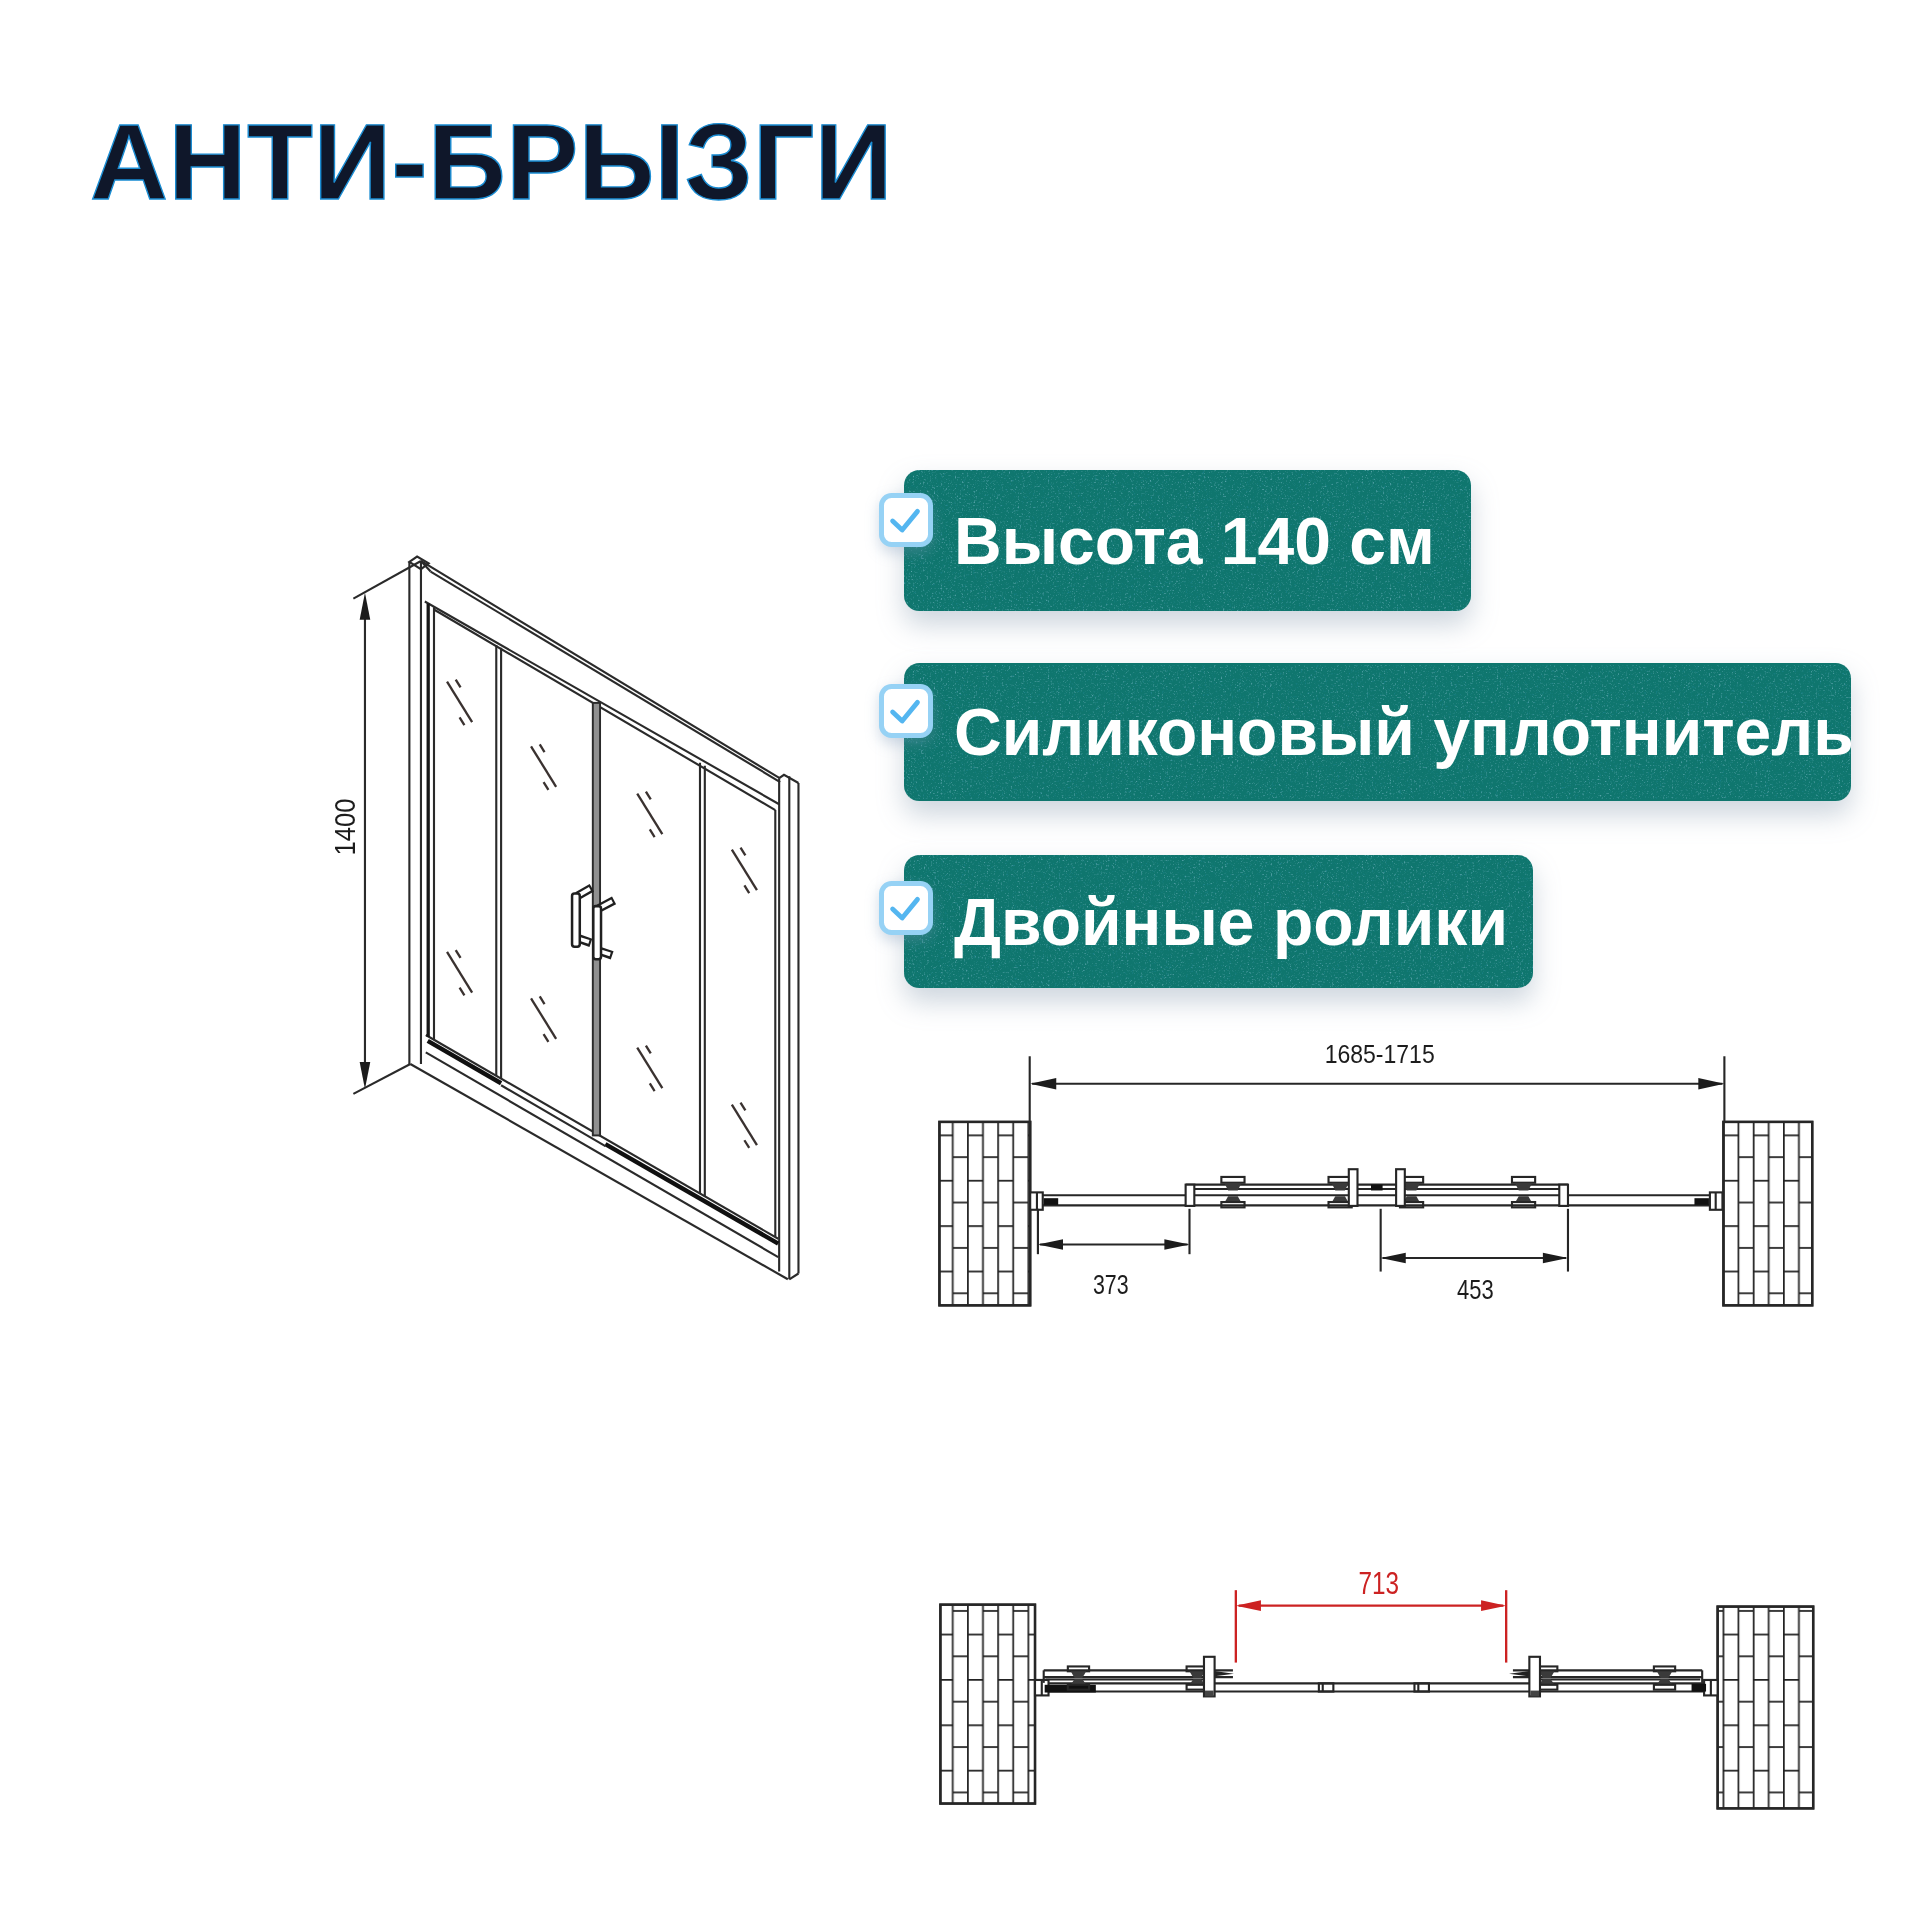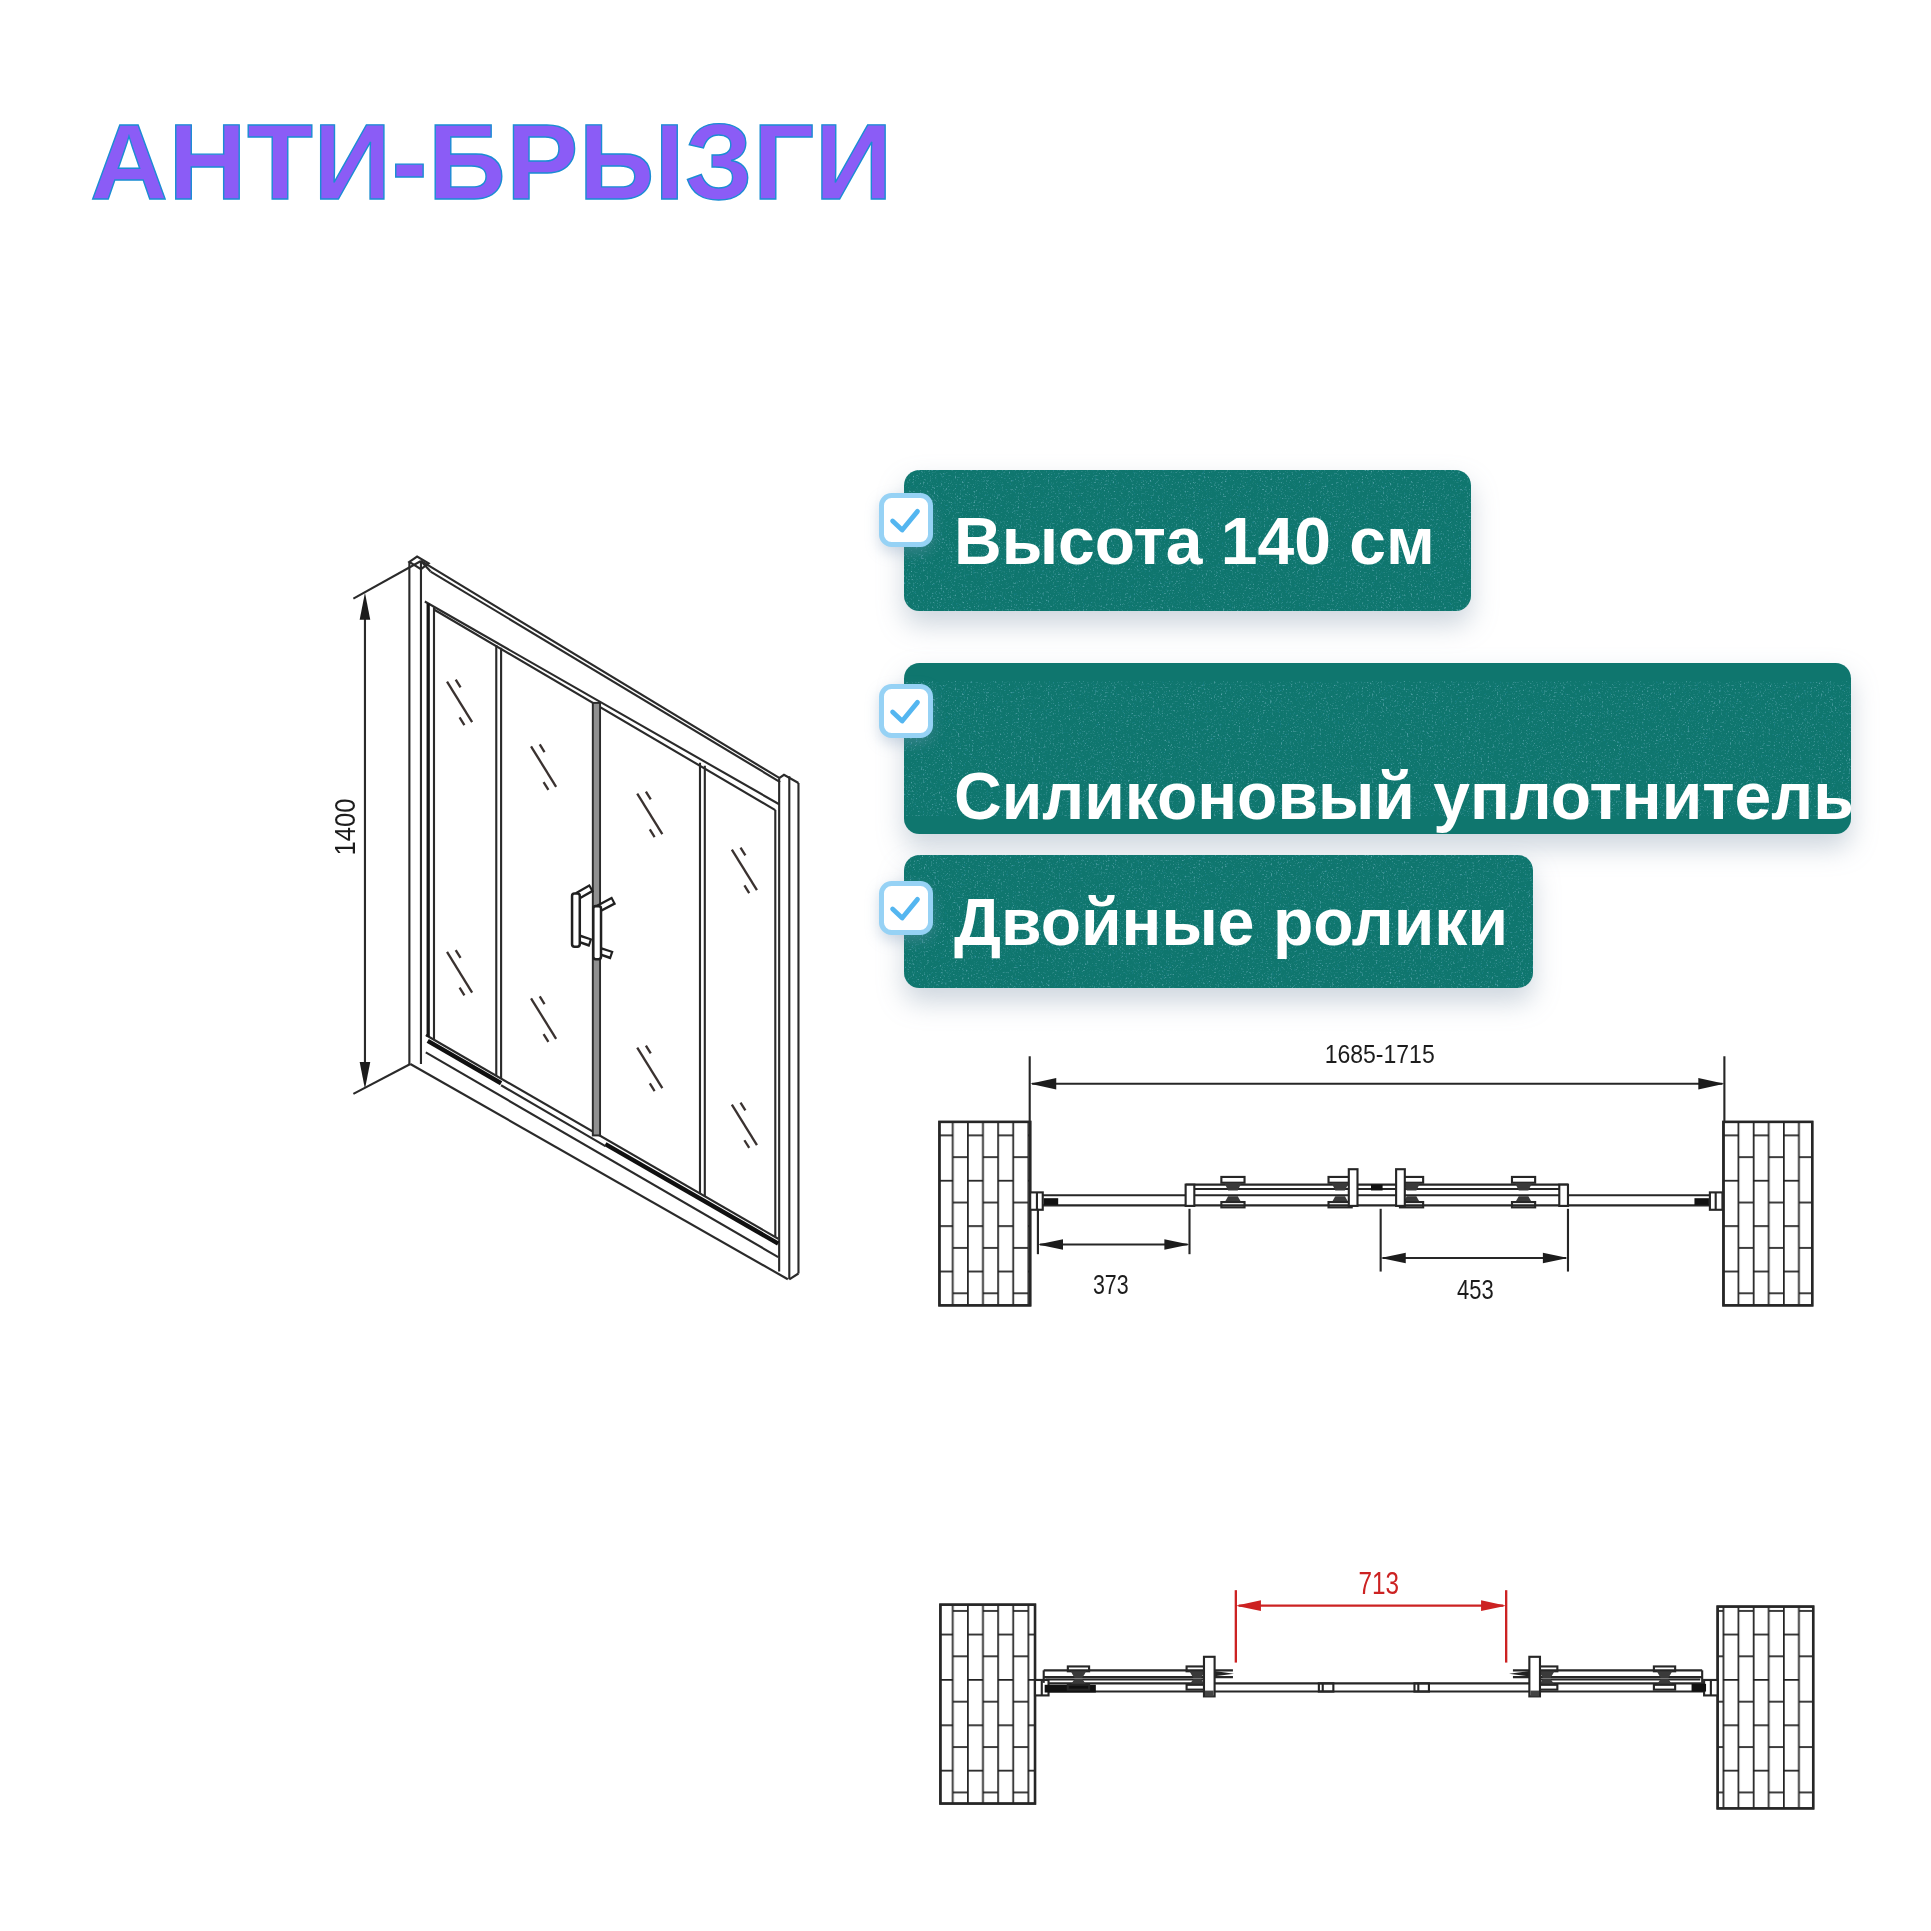--- a/index.html
+++ b/index.html
@@ -1,18 +1,18 @@
 <!DOCTYPE html>
 <html><head>
 <meta charset="utf-8">
 <style>
   html,body{margin:0;padding:0;}
   body{width:1931px;height:1931px;background:#ffffff;font-family:"Liberation Sans",sans-serif;}
   #page{position:relative;width:1931px;height:1931px;background:#ffffff;overflow:hidden;}
-  .title{position:absolute;left:90px;top:108px;font-size:108px;font-weight:700;color:#8b5cf6;letter-spacing:0.5px;line-height:108px;white-space:nowrap;-webkit-text-stroke:1.4px #1b8dd3;}
+  .title{position:absolute;left:90px;top:108px;font-size:108px;font-weight:700;color:#0f172a;letter-spacing:0.5px;line-height:108px;white-space:nowrap;-webkit-text-stroke:1.4px #1b8dd3;}
   .pill{position:absolute;background-color:#0f766e;border-radius:15.4px;color:#ffffff;font-weight:700;font-size:66px;display:flex;align-items:center;padding-left:50px;box-sizing:border-box;white-space:nowrap;box-shadow:0 13.5px 27px rgba(125,148,168,0.38);overflow:hidden;}
   .pill b{position:relative;z-index:1;font-weight:700;}
   .nz{position:absolute;left:0;top:0;width:100%;height:100%;z-index:0;}
   .cb{position:absolute;width:44px;height:44px;background:#ffffff;border:5.8px solid #96d2f5;border-radius:12.6px;box-shadow:0 5.8px 13.5px rgba(125,155,185,0.35);}
   .cb svg{position:absolute;left:0;top:0;}
 </style>
 </head>
 <body>
 <div id="page">
   <svg width="0" height="0" style="position:absolute">
@@ -37,21 +37,21 @@
       </svg>
       <b>Высота 140 см</b>
     </div>
 
   <div class="cb" style="left:879px;top:493px;">
       <svg width="44" height="44" viewBox="0 0 46 46">
         <polyline points="9,24 19,33.5 35,14" fill="none" stroke="#54b6f0" stroke-width="5" stroke-linecap="round" stroke-linejoin="round"></polyline>
       </svg>
     </div>
 
-  <div class="pill" style="left:904px;top:663px;width:947px;height:171px;align-items:flex-end;">
+  <div class="pill" style="left:904px;top:663px;width:947px;height:138px;">
       <svg class="nz" viewBox="0 0 981 138" width="947" height="133">
         <rect width="100%" height="100%" filter="url(#spkL)"></rect>
         <rect width="100%" height="100%" filter="url(#spkD)"></rect>
       </svg>
       <b>Силиконовый уплотнитель</b>
     </div>
 
   <div class="cb" style="left:879px;top:684px;">
       <svg width="44" height="44" viewBox="0 0 46 46">
         <polyline points="9,24 19,33.5 35,14" fill="none" stroke="#54b6f0" stroke-width="5" stroke-linecap="round" stroke-linejoin="round"></polyline>

